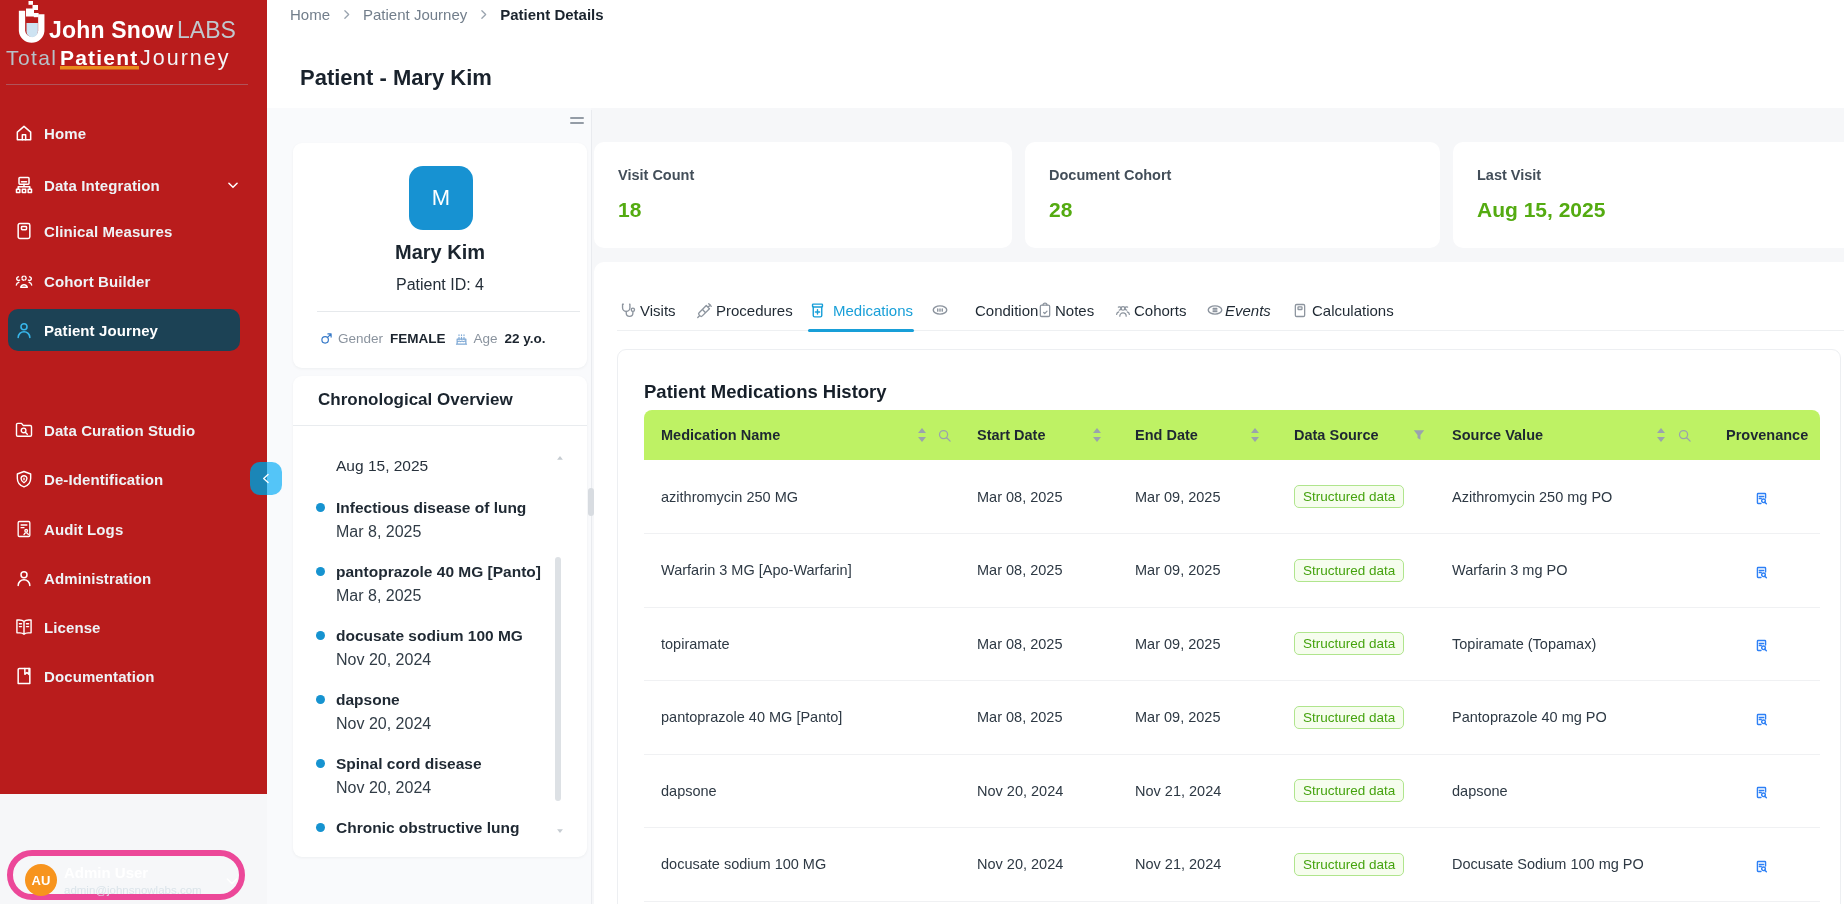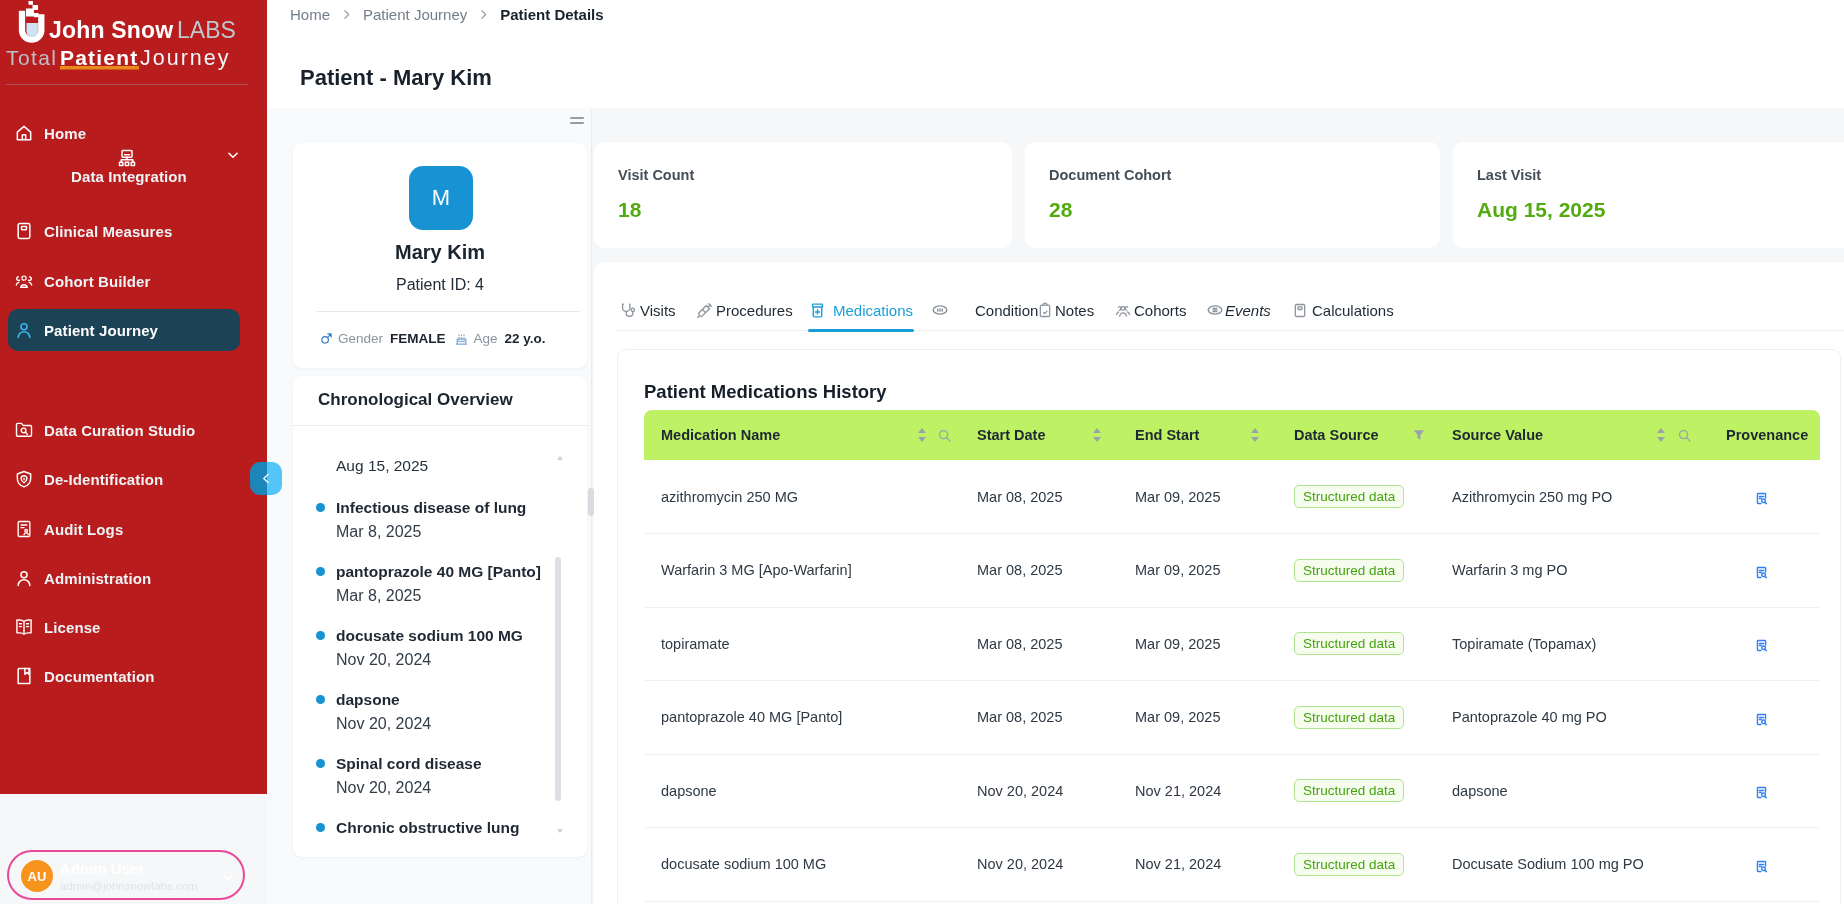--- a/index.html
+++ b/index.html
@@ -6,21 +6,21 @@
   html,body { width:1844px; height:904px; overflow:hidden; font-family:"Liberation Sans", sans-serif; }
   body { position:relative; background:#f6f7f9; }
   .abs { position:absolute; }
 
   
   #sidebar { position:absolute; left:0; top:0; width:267px; height:794px; background:#b91c1c; }
   .nav-item { position:absolute; left:8px; width:232px; height:42px; display:flex; align-items:center; color:#eef3f6; font-size:15px; font-weight:700; }
   .nav-item svg { margin-left:6px; flex:0 0 auto; }
   .nav-item span { margin-left:10px; letter-spacing:0.1px; }
   .nav-item.active { background:#1c4255; border-radius:10px; }
-  #admincard { position:absolute; left:7px; top:850px; width:238px; height:50px; border:2px solid #ec4899; border-radius:25px;text-align:center; }
+  #admincard { position:absolute; left:7px; top:850px; width:238px; height:50px; border:6px solid #ec4899; border-radius:25px;text-align:center; }
 
   
   #topstrip { position:absolute; left:267px; top:0; width:1577px; height:108px; background:#ffffff; }
   #crumb { position:absolute; left:290px; top:5px; font-size:15px; color:#727e8b; display:flex; align-items:center; height:18px; }
   #title { position:absolute; left:290px; top:65px; font-size:22px; font-weight:700; color:#19222c;margin-left:10px; }
 
   .card { position:absolute; background:#fff; border-radius:9px; }
   .shadow { box-shadow:0 1px 3px rgba(20,30,40,0.05); }
 
   
@@ -85,21 +85,21 @@
   </svg>
   <div class="abs" style="left:6px;top:84px;width:242px;height:1px;background:rgba(160,190,205,0.35);"></div>
 
   <div class="nav-item" style="top:112px;">
     <svg width="20" height="20" viewBox="0 0 24 24" fill="none" stroke="#fff" stroke-width="1.8" stroke-linecap="round" stroke-linejoin="round">
         <path d="M4 11 L12 4 L20 11 V20 H4 Z"></path>
         <path d="M10 20 V14 H14 V20"></path>
       </svg>
     <span>Home</span>
   </div>
-  <div class="nav-item" style="top:148px;flex-direction:column;">
+  <div class="nav-item" style="top:164px;">
     <svg width="20" height="20" viewBox="0 0 24 24" fill="none" stroke="#fff" stroke-width="1.8" stroke-linecap="round" stroke-linejoin="round">
         <rect x="6" y="3" width="12" height="8" rx="1"></rect>
         <path d="M12 11 V14 M5 17 V14 H19 V17 M9 8 H15"></path>
         <rect x="3" y="17" width="4" height="4"></rect>
         <rect x="10" y="17" width="4" height="4"></rect>
         <rect x="17" y="17" width="4" height="4"></rect>
       </svg>
     <span>Data Integration</span>
     <svg class="abs" style="left:212px;" width="14" height="14" viewBox="0 0 24 24" fill="none" stroke="#fff" stroke-width="2.6" stroke-linecap="round" stroke-linejoin="round">
         <path d="M5 9 L12 16 L19 9"></path>
@@ -366,21 +366,21 @@
       </svg>
     <svg class="mag" style="left:293px;" width="15" height="15" viewBox="0 0 24 24" fill="none" stroke="#9aa3ad" stroke-width="2">
         <circle cx="10.5" cy="10.5" r="6.5"></circle>
         <path d="M15.5 15.5 L21 21" stroke-linecap="round"></path>
       </svg>
     <div class="th" style="left:333px;">Start Date</div>
     <svg class="sort" style="left:448px;" width="10" height="16" viewBox="0 0 10 16">
         <path d="M5 1 L9 6 H1 Z" fill="#9aa3ad"></path>
         <path d="M5 15 L1 10 H9 Z" fill="#9aa3ad"></path>
       </svg>
-    <div class="th" style="left:491px;">End Start</div>
+    <div class="th" style="left:491px;">End Date</div>
     <svg class="sort" style="left:606px;" width="10" height="16" viewBox="0 0 10 16">
         <path d="M5 1 L9 6 H1 Z" fill="#9aa3ad"></path>
         <path d="M5 15 L1 10 H9 Z" fill="#9aa3ad"></path>
       </svg>
     <div class="th" style="left:650px;">Data Source</div>
     <svg class="abs" style="left:768px;top:18px;" width="14" height="14" viewBox="0 0 24 24" fill="#9aa3ad">
         <path d="M3 4 H21 L14.5 12 V20 L9.5 17 V12 Z"></path>
       </svg>
     <div class="th" style="left:808px;">Source Value</div>
     <svg class="sort" style="left:1012px;" width="10" height="16" viewBox="0 0 10 16">

